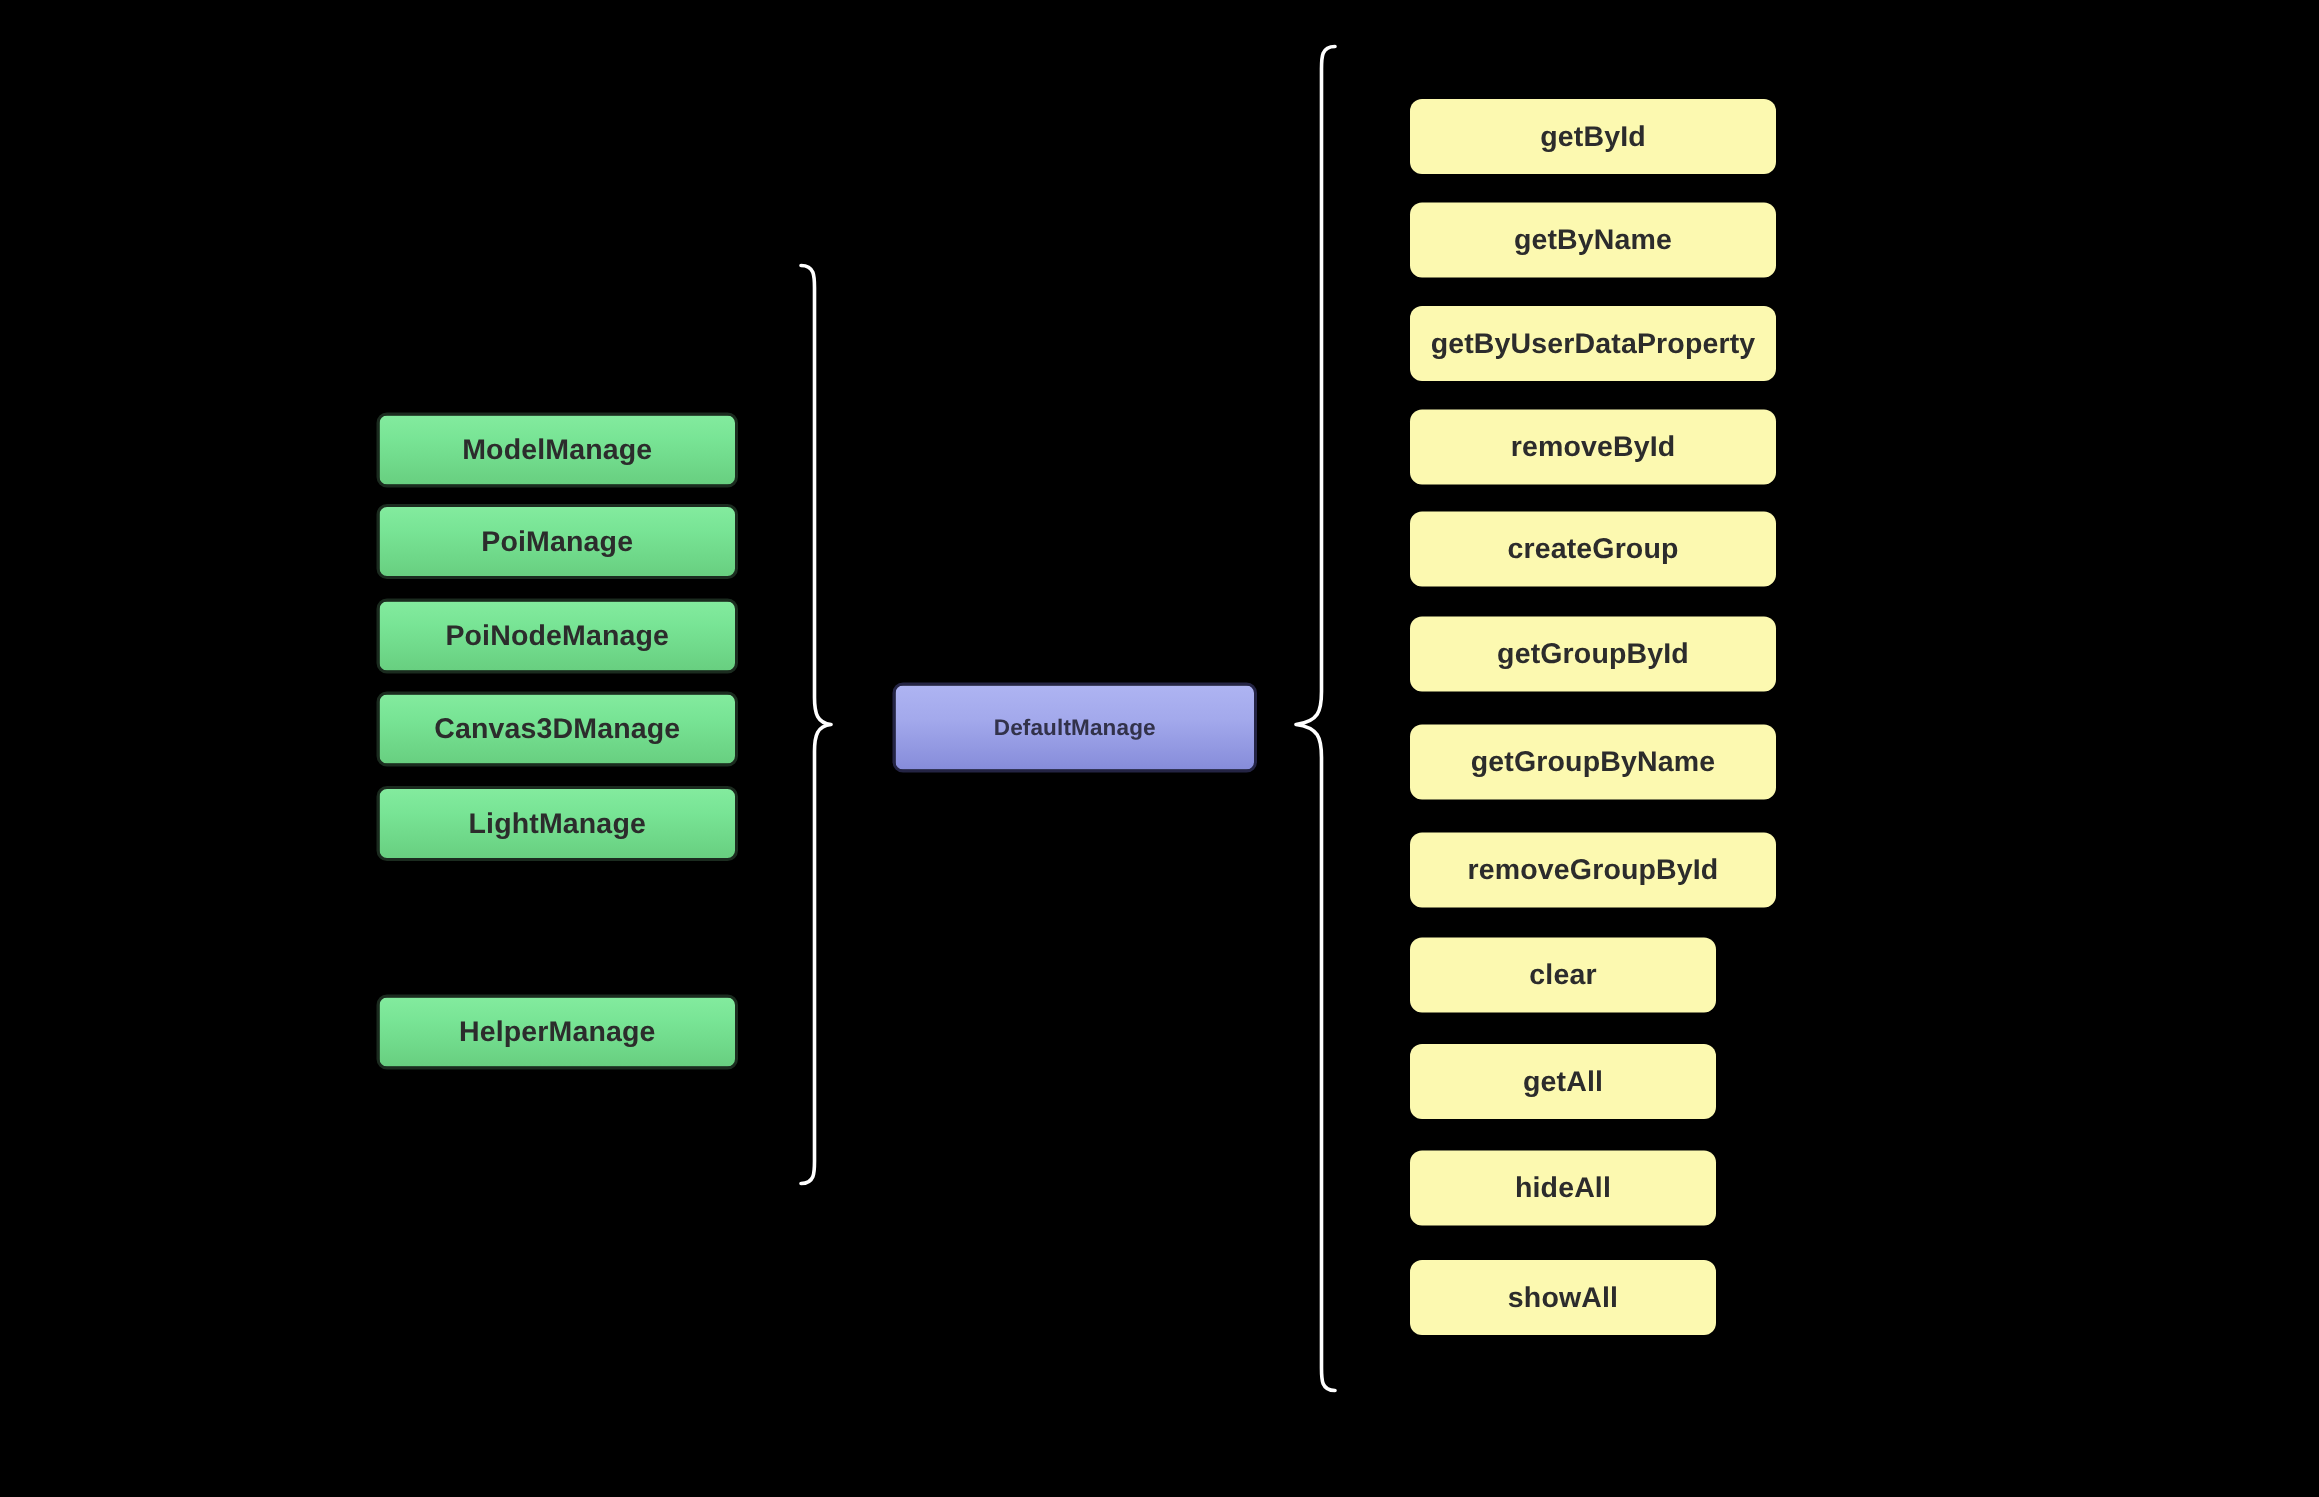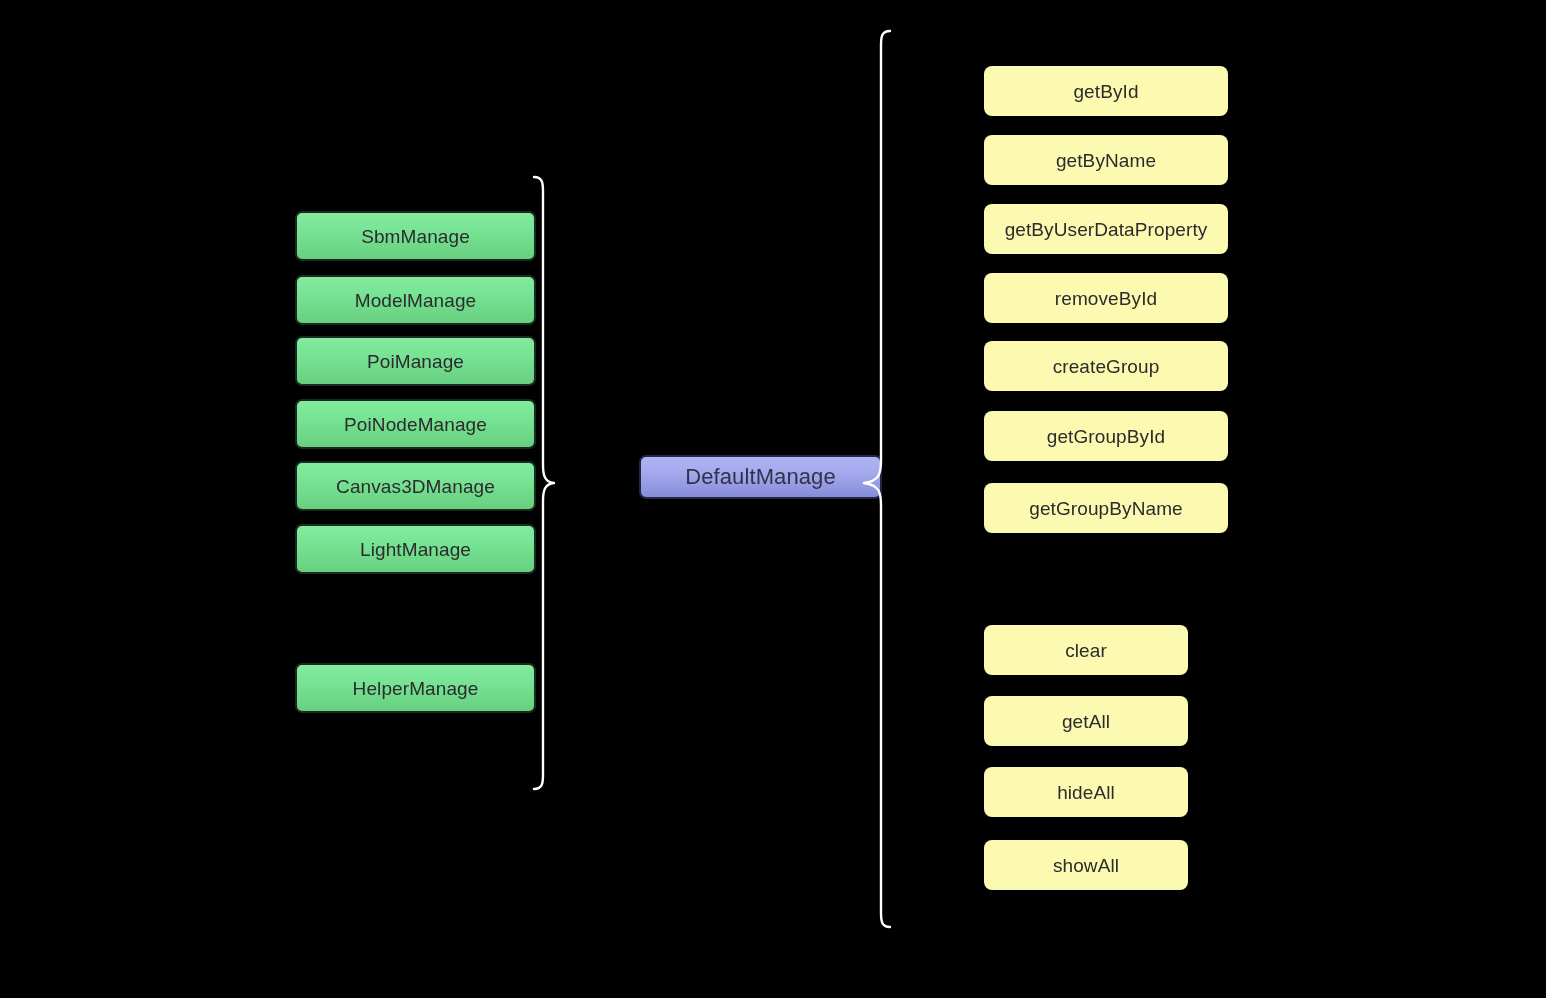--- a/index.html
+++ b/index.html
@@ -23,49 +23,48 @@
   
   .node {
     position: absolute;
     box-sizing: border-box;
     display: flex;
     align-items: center;
     justify-content: center;
     text-align: left;
     color: #2c2c2c;
     font-size: 19px;
-    font-weight: 400;
+    font-weight: 700;
     letter-spacing: 0.1px;
     line-height: 1;
     white-space: nowrap;
-    margin-left: 44px;
   }
 
   
   .node.green {
     left: 251px;
     width: 241px;
     height: 50px;
     border: 2px solid #1b2b1f;
     border-radius: 7px;
     background: linear-gradient(to bottom, #83eb9e 0%, #78e495 35%, #68cf80 100%);
     box-shadow: 0 1px 2px rgba(0,0,0,0.55);
   }
 
   
   .node.purple {
     left: 595px;
     top: 455px;
     width: 243px;
-    height: 44px;
+    height: 60px;
     border: 2px solid #242444;
     border-radius: 7px;
     background: linear-gradient(to bottom, #aeb4f2 0%, #a3a9ec 40%, #868cda 100%);
     box-shadow: 0 1px 2px rgba(0,0,0,0.55);
-    font-size: 22px;
+    font-size: 15px;
     color: #32324a;
   }
 
   
   .node.yellow {
     left: 940px;
     width: 244px;
     height: 50px;
     border: none;
     border-radius: 8px;
@@ -86,21 +85,20 @@
     stroke-width: 2.4;
     stroke-linecap: round;
     stroke-linejoin: round;
   }
 </style>
 </head>
 <body>
 
 <div id="canvas">
 
-  <div class="node green" style="top:211px">SbmManage</div>
   <div class="node green" style="top:336px">PoiManage</div>
   <div class="node green" style="top:275px">ModelManage</div>
   <div class="node green" style="top:399px">PoiNodeManage</div>
   <div class="node green" style="top:461px">Canvas3DManage</div>
   <div class="node green" style="top:524px">LightManage</div>
   <div class="node green" style="top:663px">HelperManage</div>
 
   <svg class="brace" style="left:530px; top:170px; width:60px; height:630px" viewBox="0 0 60 630">
     <path d="M 22 7
              C 13 7, 13 14, 13 22
@@ -123,18 +121,19 @@
              C 23 896, 23 903, 32 903"></path>
   </svg>
 
   <div class="node yellow" style="top:66px">getById</div>
   <div class="node yellow" style="top:135px">getByName</div>
   <div class="node yellow" style="top:204px">getByUserDataProperty</div>
   <div class="node yellow" style="top:273px">removeById</div>
   <div class="node yellow" style="top:341px">createGroup</div>
   <div class="node yellow" style="top:411px">getGroupById</div>
   <div class="node yellow" style="top:483px">getGroupByName</div>
+  <div class="node yellow" style="top:555px">removeGroupById</div>
   <div class="node yellow wide" style="top:625px">clear</div>
   <div class="node yellow wide" style="top:696px">getAll</div>
   <div class="node yellow wide" style="top:767px">hideAll</div>
   <div class="node yellow wide" style="top:840px">showAll</div>
 
 </div>
 
 </body></html>

